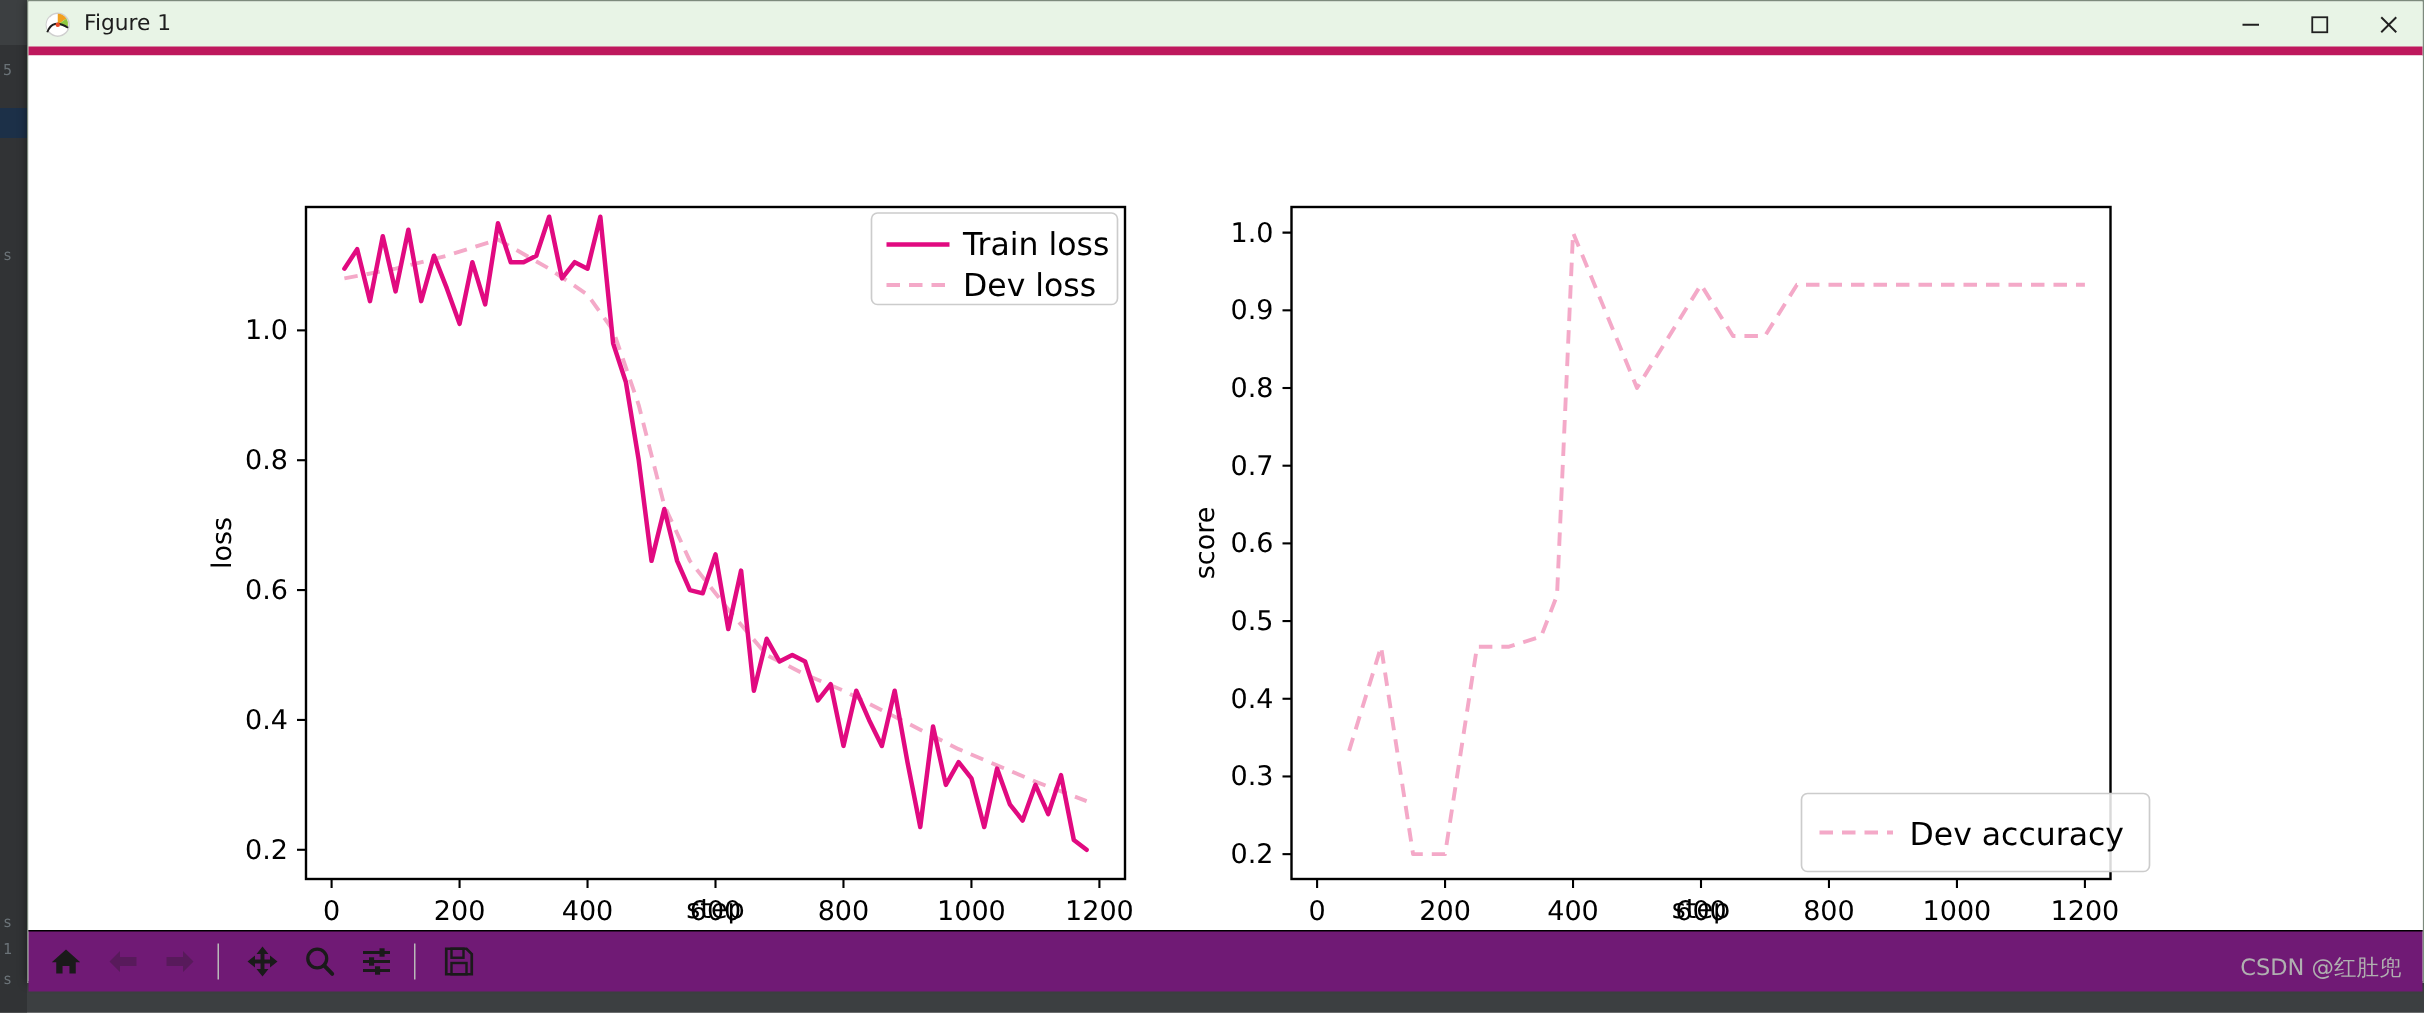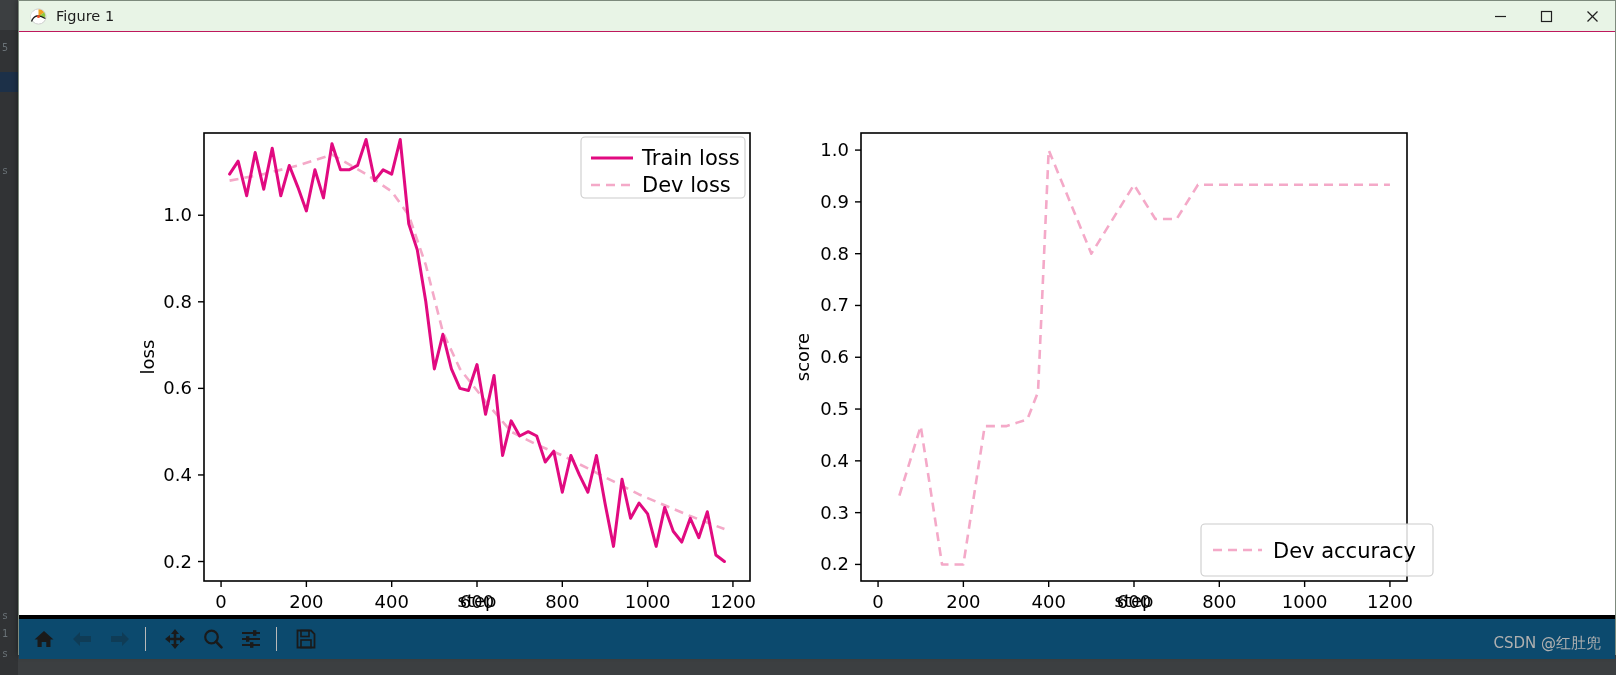--- a/index.html
+++ b/index.html
@@ -14,33 +14,33 @@
   #editor-hl{position:absolute;left:0;top:72px;width:18px;height:20px;background:#1c3048;}
   .gutter-txt{position:absolute;left:2px;width:16px;font-size:10px;color:#6a7277;font-family:"DejaVu Sans Mono","Liberation Mono",monospace;}
   #editor-bottom-text{position:absolute;left:20px;top:638px;font-size:12px;color:#5d6366;
      font-family:"DejaVu Sans Mono","Liberation Mono",monospace;letter-spacing:.5px;}
 
   
   #fig-window{position:absolute;left:18px;top:0;width:1598px;height:655px;
      background:#ffffff;border:1px solid #7d8a7d;box-sizing:border-box;
      box-shadow:0 0 6px rgba(0,0,0,.45);}
   #titlebar{height:30px;background:#e8f4e6;display:flex;align-items:center;
-     border-bottom:1px solid #be185d;}
+     border-bottom:6px solid #be185d;}
   #app-icon{width:17px;height:17px;margin-left:11px;margin-right:9px;position:relative;flex:none;}
   #title-text{font-size:14.5px;color:#1d1d1d;font-family:"DejaVu Sans","Liberation Sans",sans-serif;}
   #win-controls{margin-left:auto;display:flex;height:30px;}
   .wbtn{width:46px;height:30px;display:flex;align-items:center;justify-content:center;}
   .wbtn svg{display:block;}
 
   
   #canvas-area{position:relative;width:100%;height:583px;background:#ffffff;overflow:hidden;}
   #figure{position:absolute;left:0;top:0;width:1598px;height:583px;}
 
   
-  #toolbar{height:40px;background:#0c4a6e;border-top:4px solid #000000;
+  #toolbar{height:40px;background:#701a75;border-top:1px solid #000000;
      display:flex;align-items:center;position:relative;}
   .tb-btn{width:34px;height:34px;margin-left:4px;display:flex;align-items:center;justify-content:center;border-radius:3px;}
   .tb-btn:first-of-type{margin-left:8px;}
   .tb-sep{width:1px;height:24px;background:#b9b9b9;margin:0 8px;}
   .disabled{opacity:.45;}
   #watermark{position:absolute;right:14px;bottom:6px;font-size:15px;color:#b0b0b0;
      font-family:"DejaVu Sans","Liberation Sans",sans-serif;}
 
   
   .tick{font-size:18px;fill:#000000;font-family:"DejaVu Sans","Liberation Sans",sans-serif;}

